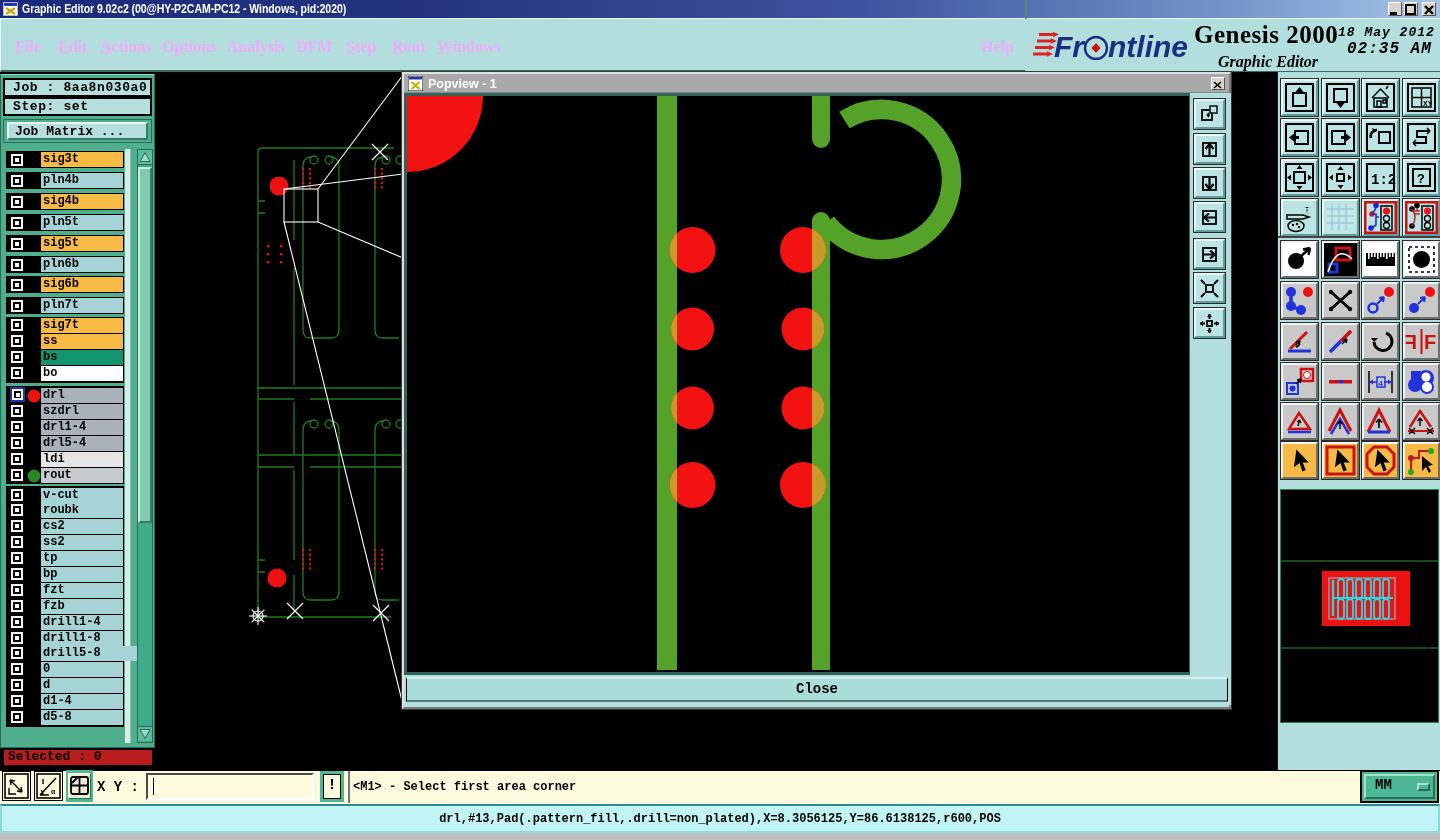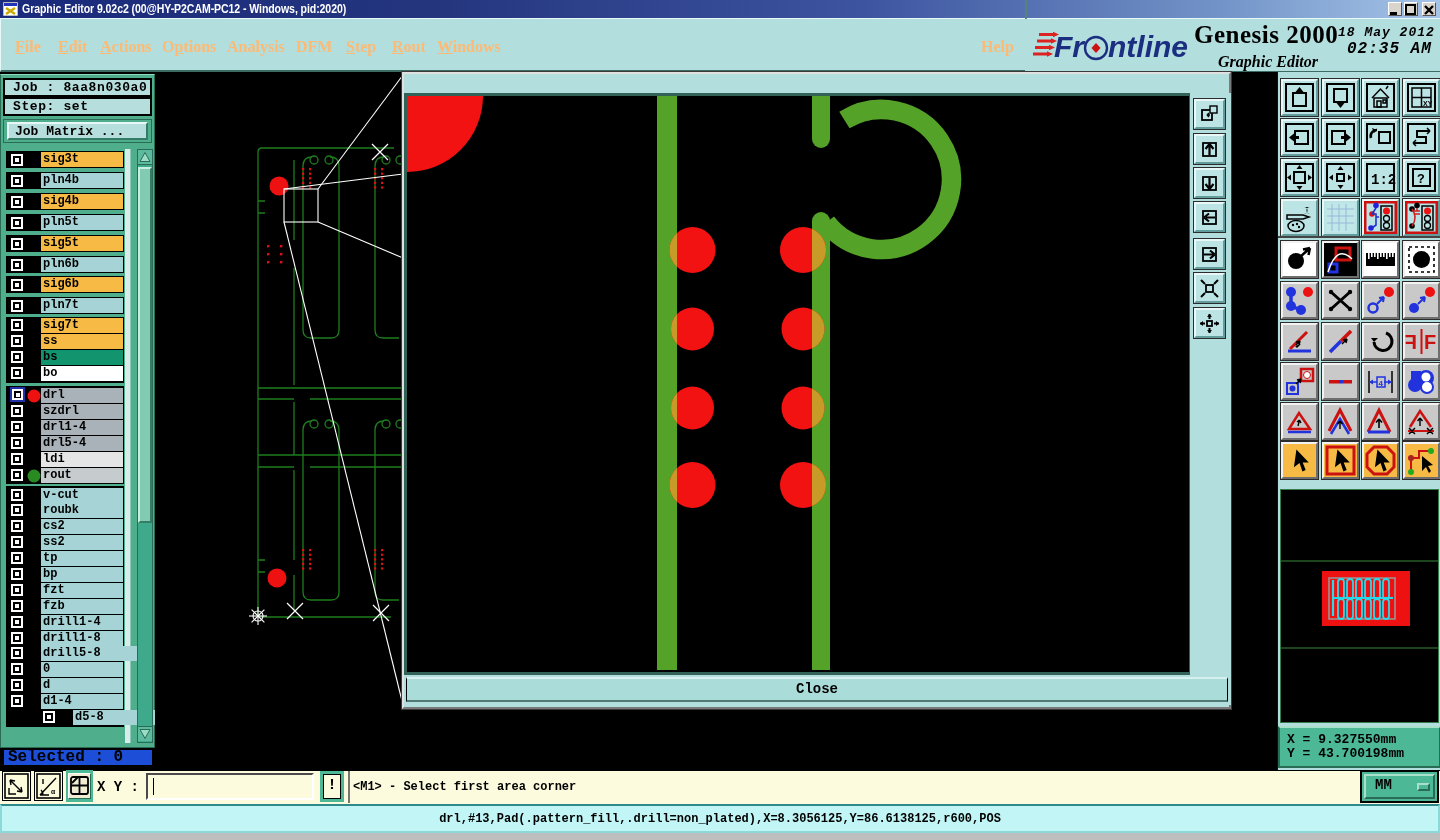--- a/index.html
+++ b/index.html
@@ -13,21 +13,21 @@
   #titletext { left:22px; top:2px; color:#fff; font-family:"Liberation Sans",sans-serif;
     font-weight:bold; font-size:12px; letter-spacing:-0.1px; transform:scaleX(0.88); transform-origin:left center; }
   .winbtn { top:2px; width:14px; height:14px; background:#d9d5cd;
     border-top:1px solid #fff; border-left:1px solid #fff;
     border-right:1px solid #555; border-bottom:1px solid #555;
     color:#000; text-align:center; }
 
   
   #menubar { left:0; top:18px; width:1440px; height:54px; background:#b2dede;
     border-top:1px solid #e8f8f8; border-left:1px solid #e8f8f8; border-bottom:2px solid #3c6b63; }
-  .menuitem { position:absolute; top:38px; color:#fdba74; font-family:"Liberation Serif",serif;
+  .menuitem { position:absolute; top:38px; color:#f0abfc; font-family:"Liberation Serif",serif;
     font-weight:bold; font-size:16px; }
   #logo-panel { left:1025px; top:0px; width:415px; height:52px;
     border-left:2px solid #54847c; }
 
   
   #leftpanel { left:0px; top:74px; width:155px; height:674px; background:#4fae8c;
     border:1px solid #2a6b55; border-top:1px solid #8fd8c0; }
   .lbox { position:absolute; left:3px; width:149px; background:#b6dedc; border:2px solid #000;
     color:#000; font-weight:bold; font-size:13px; line-height:15px; padding-left:8px; }
   .lrow-blk { position:absolute; left:6px; width:118px; background:#000; border:1px solid #000; }
@@ -333,40 +333,40 @@
         <i></i>
       </div>
 <div class="llabel" style="line-height:15px;background:#a6d4d6;">d</div>
     </div>
 <div class="abs" style="left:7px;top:694px;width:116px;height:15px;background:#000;">
 <div class="cbx" style="top:1px;">
         <i></i>
       </div>
 <div class="llabel" style="line-height:15px;background:#a6d4d6;">d1-4</div>
     </div>
-<div class="abs" style="left:7px;top:710px;width:116px;height:15px;background:#000;margin-left:32px;">
+<div class="abs" style="left:7px;top:710px;width:116px;height:15px;background:#000;">
 <div class="cbx" style="top:1px;">
         <i></i>
       </div>
 <div class="llabel" style="line-height:15px;background:#a6d4d6;">d5-8</div>
     </div>
 <div class="abs" style="left:137px;top:149px;width:16px;height:594px;background:#3fa98c;border:1px solid #2a6b55;">
 <div style="position:absolute;left:0px;top:0px;width:14px;height:15px;background:#5cbb9e;border-bottom:1px solid #2a6b55;">
 <svg width="14" height="14">
           <path d="M7 2.5 L12 11.5 L2 11.5 Z" fill="#9adcc4" stroke="#2a6b55"></path>
         </svg></div>
 <div style="position:absolute;left:0px;top:17px;width:14px;height:356px;background:#82cbb2;border-top:2px solid #c8f0e0;border-left:2px solid #c8f0e0;border-right:2px solid #357c67;border-bottom:2px solid #357c67;"></div>
 <div style="position:absolute;left:0px;top:576px;width:14px;height:15px;background:#5cbb9e;border-top:1px solid #2a6b55;">
 <svg width="14" height="14">
           <path d="M7 11.5 L12 2.5 L2 2.5 Z" fill="#9adcc4" stroke="#2a6b55"></path>
         </svg></div>
 </div>
 </div>
 
-<div class="abs mono" style="left:2px;top:748px;width:152px;height:19px;background:#1d4ed8;border:2px solid #000;color:#000;font-weight:bold;font-size:16px;line-height:14px;padding-left:4px;">Selected : 0</div>
+<div class="abs mono" style="left:2px;top:748px;width:152px;height:19px;background:#b91c1c;border:2px solid #000;color:#000;font-weight:bold;font-size:13px;line-height:14px;padding-left:4px;">Selected : 0</div>
 
 <svg class="abs" id="canvas-svg" width="1122" height="698" viewBox="155 72 1122 698">
 <g fill="none" stroke="#1e7d1e" stroke-width="1.3">
 <path d="M262 148 L394 148"></path>
 <path d="M258 152 L258 613 Q258 617 262 617 L391 617"></path>
 <path d="M262 148 Q258 148 258 152"></path>
 <path d="M294 160 L294 240 M294 268 L294 385 M294 402 L294 455 M294 470 L294 560 M294 575 L294 610"></path>
 <path d="M258 388 L402 388 M258 399 L294 399 M310 399 L402 399"></path>
 <path d="M258 455 L402 455 M258 467 L294 467 M310 467 L402 467"></path>
 <path d="M303 166 L303 330 Q303 338 311 338 L331 338 Q339 338 339 330 L339 166"></path>
@@ -449,20 +449,33 @@
 <path d="M258 616 l0.0 9.0"></path>
 <path d="M258 616 l-6.4 6.4"></path>
 <path d="M258 616 l-9.0 0.0"></path>
 <path d="M258 616 l-6.4 -6.4"></path>
 <path d="M258 616 l-0.0 -9.0"></path>
 <path d="M258 616 l6.4 -6.4"></path>
 </g>
 </svg>
 
 <div class="abs" id="popview">
+  <div id="pv-title">
+    <svg style="position:absolute;left:4px;top:2px" width="15" height="15">
+      <rect x="0" y="0" width="15" height="15" fill="#fff" stroke="#000"></rect>
+      <rect x="1" y="1" width="13" height="2.5" fill="#2233bb"></rect>
+      <path d="M3.5 6 L11.5 13 M11.5 6 L3.5 13" stroke="#c8ae00" stroke-width="2.2"></path>
+    </svg>
+    <span>Popview - 1</span>
+    <div style="position:absolute;right:4px;top:3px;width:14px;height:13px;background:#d9d5cd;border-top:1px solid #fff;border-left:1px solid #fff;border-right:1px solid #555;border-bottom:1px solid #555;">
+      <svg width="12" height="11">
+          <path d="M2 2 L9 8 M9 2 L2 8" stroke="#000" stroke-width="1.6"></path>
+        </svg>
+    </div>
+  </div>
   <div id="pv-client">
     <svg style="position:absolute;left:3px;top:3px" width="782" height="576" viewBox="407 96 782 576">
       <rect x="407" y="96" width="782" height="576" fill="#000"></rect>
       <g id="pv-art">
 <defs>
             <clipPath id="dc0">
               <circle cx="692.5" cy="250" r="23"></circle>
             </clipPath>
             <clipPath id="dc1">
               <circle cx="803" cy="250" r="23"></circle>
@@ -896,21 +909,20 @@
 <path d="M93 92 v14 a3 3 0 0 0 6 0 v-14 a3 3 0 0 0 -6 0"></path>
 <path d="M102 92 v14 a3 3 0 0 0 6 0 v-14 a3 3 0 0 0 -6 0"></path>
 <path d="M57 112 v14 a3 3 0 0 0 6 0 v-14 a3 3 0 0 0 -6 0"></path>
 <path d="M66 112 v14 a3 3 0 0 0 6 0 v-14 a3 3 0 0 0 -6 0"></path>
 <path d="M75 112 v14 a3 3 0 0 0 6 0 v-14 a3 3 0 0 0 -6 0"></path>
 <path d="M84 112 v14 a3 3 0 0 0 6 0 v-14 a3 3 0 0 0 -6 0"></path>
 <path d="M93 112 v14 a3 3 0 0 0 6 0 v-14 a3 3 0 0 0 -6 0"></path>
 <path d="M102 112 v14 a3 3 0 0 0 6 0 v-14 a3 3 0 0 0 -6 0"></path>
 </g>
 </svg></div>
-<div style="position:absolute;left:0px;top:654px;width:163px;height:42px;background:#4db896;border:2px solid #2a6b55;border-top:2px solid #a8e0cc;color:#000;font-weight:bold;font-size:13px;line-height:14px;padding:5px 0 0 7px;">X = 9.327550mm<br>Y = 43.700198mm</div>
 </div>
 
 <div class="abs" id="botbar"></div>
 <div class="abs mono" style="left:97px;top:779px;color:#000;font-weight:bold;font-size:14px;">X Y :</div>
 <div class="abs" style="left:146px;top:773px;width:168px;height:27px;background:#fdfbde;border:2px solid #4a4a4a;border-bottom:2px solid #fff;border-right:2px solid #fff;">
   <div style="position:absolute;left:5px;top:3px;width:1px;height:17px;background:#000;"></div>
 </div>
 <div class="abs mono" style="left:353px;top:780px;color:#000;font-weight:bold;font-size:12px;">&lt;M1&gt; - Select first area corner</div>
 
 <div class="abs" style="left:2px;top:771px;width:29px;height:30px;background:#fdfbde;border:1px solid #000;">

